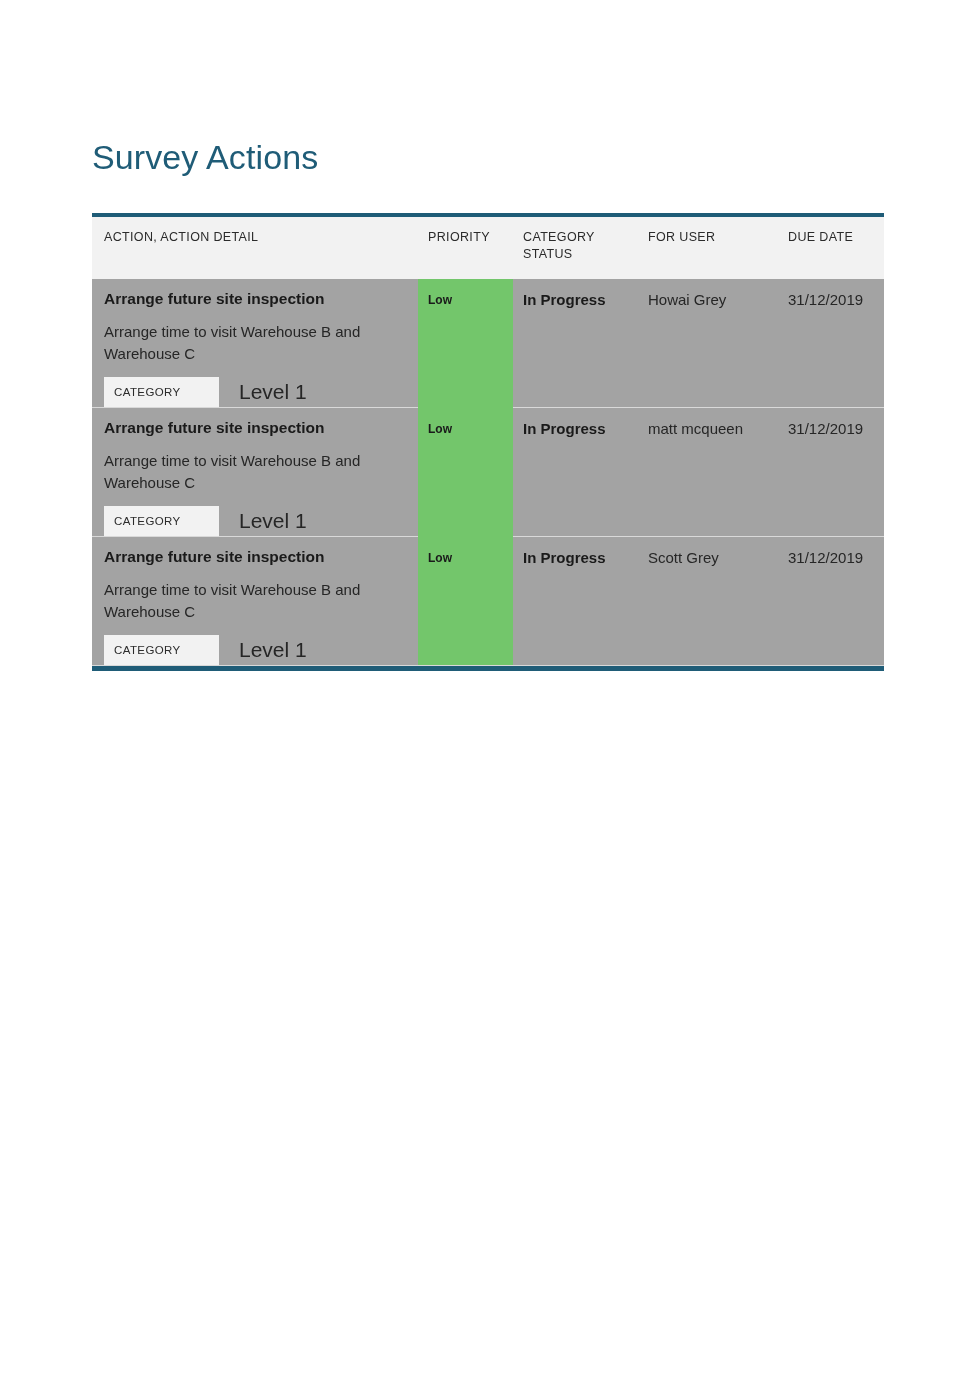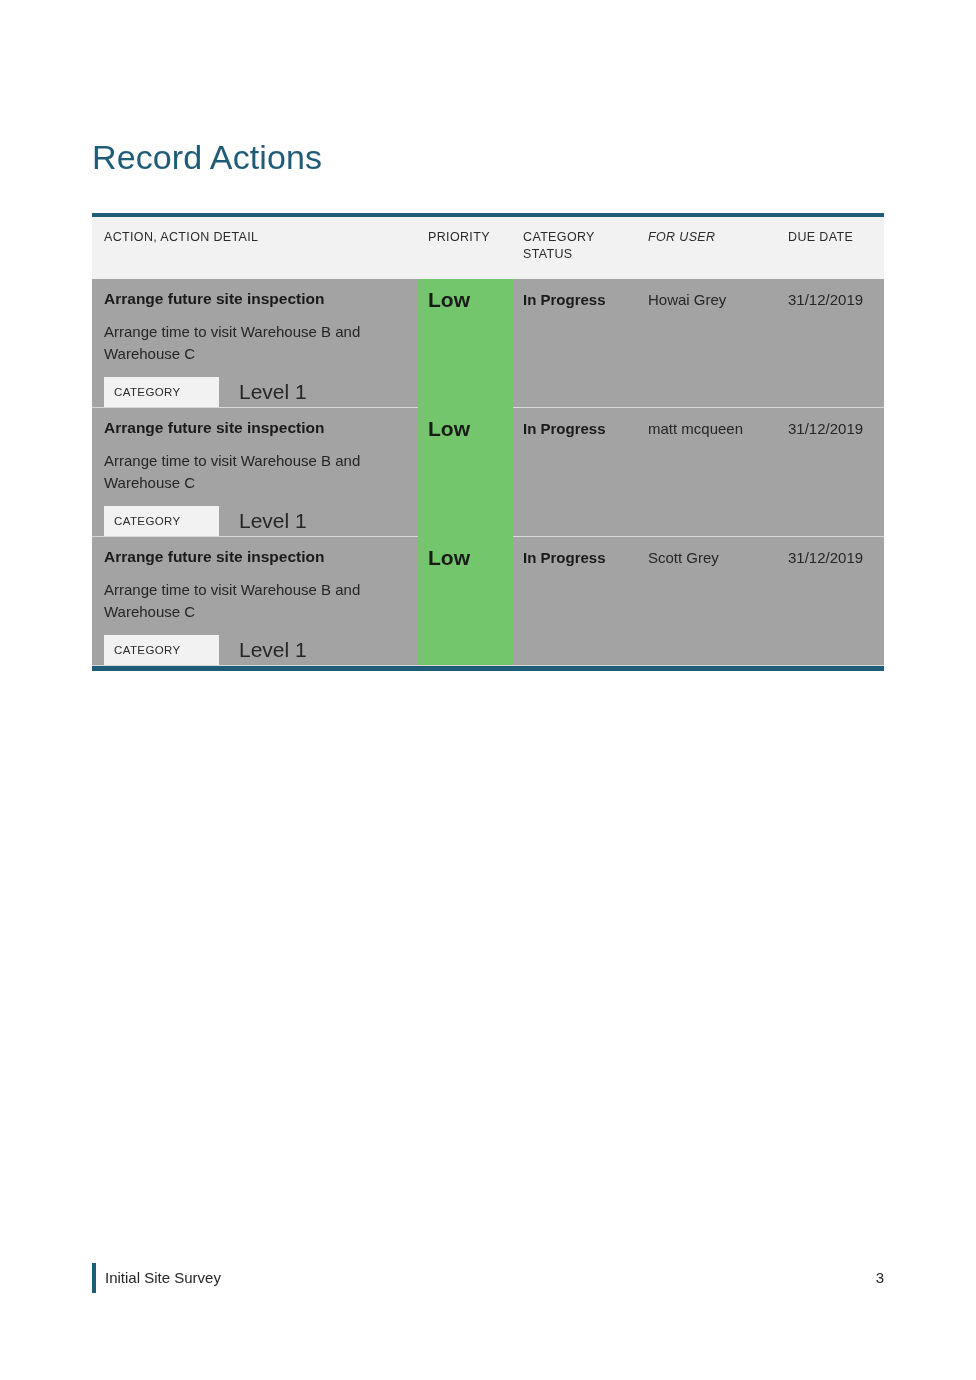--- a/index.html
+++ b/index.html
@@ -77,21 +77,21 @@
     letter-spacing: 0.35px;
     color: #2b2b2b;
     text-align: left;
     vertical-align: top;
     padding: 12px 0 16px 0;
     line-height: 17px;
   }
   thead th.h-action { padding-left: 12px; }
   thead th.h-priority { padding-left: 10px; }
   thead th.h-status { padding-left: 10px; }
-  thead th.h-user { padding-left: 9px; font-style: italic; }
+  thead th.h-user { padding-left: 9px; }
   thead th.h-due { padding-left: 9px; }
 
   
   tbody td {
     vertical-align: top;
     background: #a3a3a3;
     border-top: 1px solid #D9D9D9;
     padding: 0;
   }
   tbody tr:first-child td { border-top: none; }
@@ -141,21 +141,21 @@
     box-sizing: border-box;
   }
   .cat-value {
     font-size: 21px;
     color: #262626;
     display: flex;
     align-items: center;
     padding-left: 12px;
   }
   .priority-text {
-    font-size: 21px;
+    font-size: 12px;
     font-weight: bold;
     color: #1a1a1a;
     line-height: 20px;
   }
   .status-text {
     font-size: 15px;
     font-weight: bold;
     color: #1a1a1a;
     line-height: 20px;
   }
@@ -198,21 +198,21 @@
     color: #262626;
     line-height: 20px;
     text-align: right;
   }
 </style>
 </head>
 <body>
 
 <div class="page">
 
-  <div class="page-title">Record Actions</div>
+  <div class="page-title">Survey Actions</div>
 
   <div class="table-wrap">
     <div class="table-top-rule"></div>
 
     <table class="actions">
       <colgroup>
         <col class="c-action">
         <col class="c-priority">
         <col class="c-status">
         <col class="c-user">
@@ -294,19 +294,14 @@
               <div class="due-text">31/12/2019</div>
             </td>
           </tr>
         </tbody>
     </table>
 
     <div class="thin-rule"></div>
     <div class="table-bottom-rule"></div>
   </div>
 
-  <div class="footer">
-    <div class="footer-bar"></div>
-    <div class="footer-text">Initial Site Survey</div>
-    <div class="footer-page">3</div>
-  </div>
 
 </div>
 
 </body></html>

